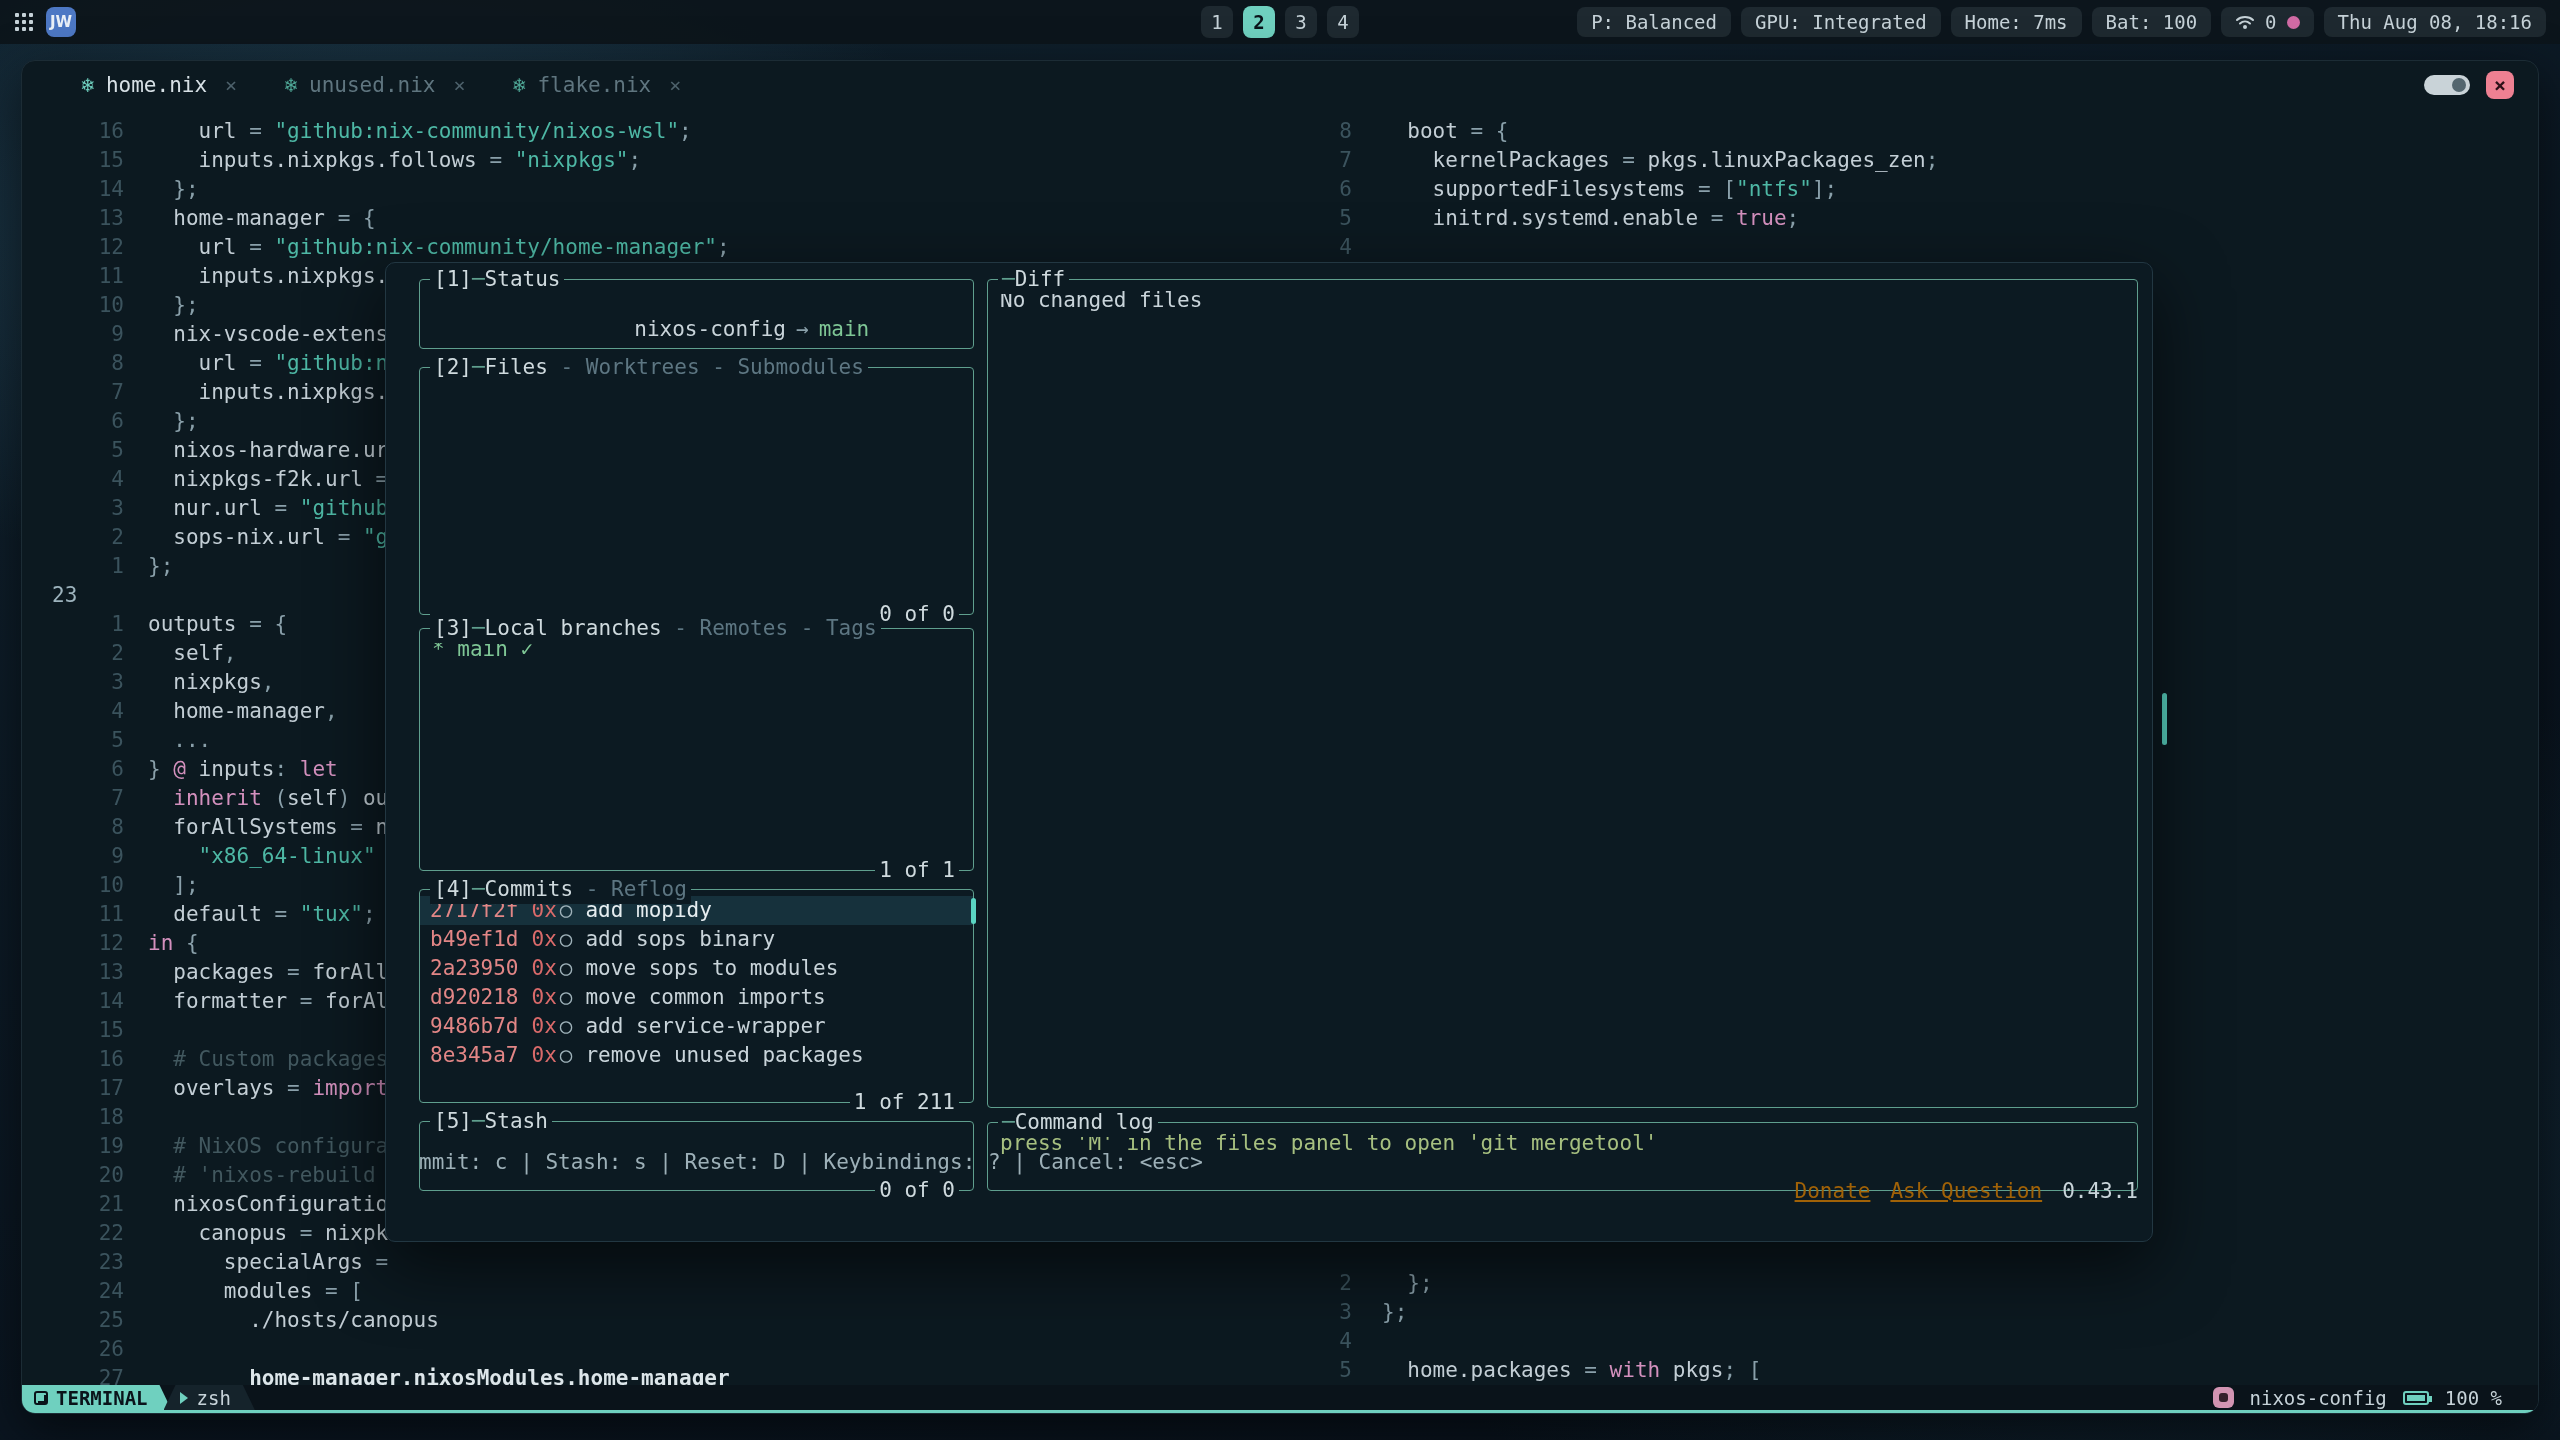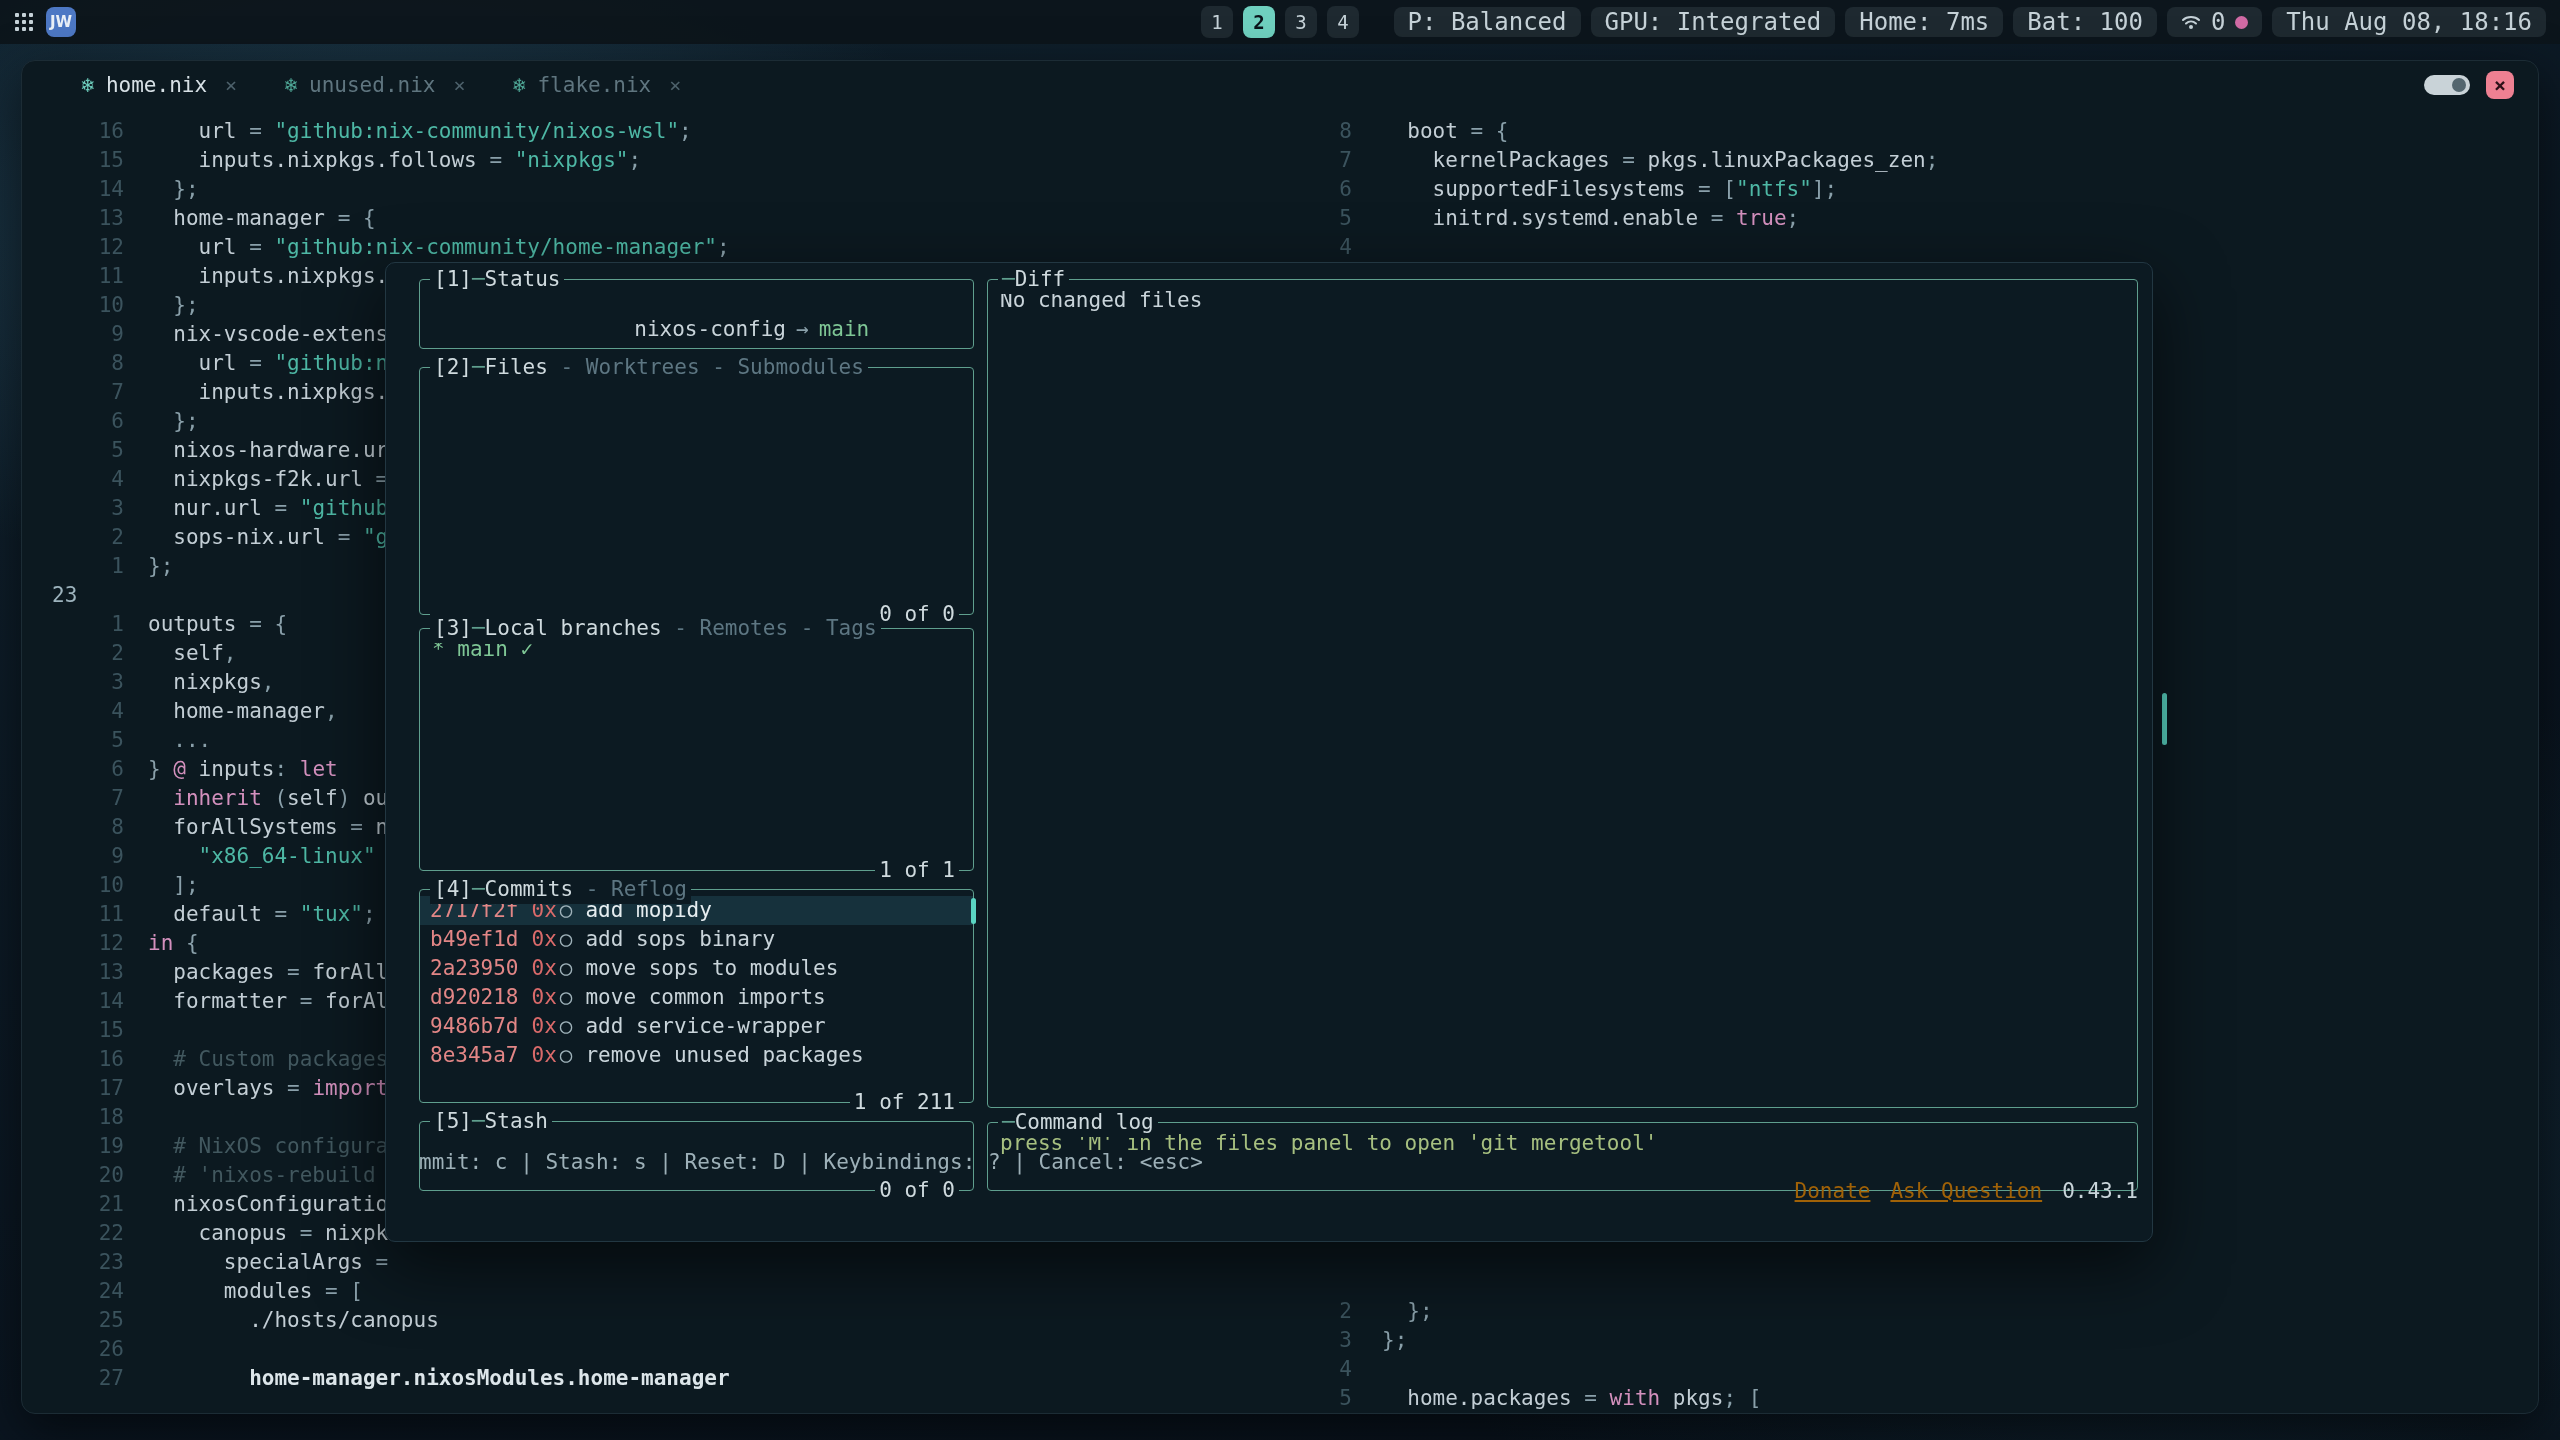--- a/index.html
+++ b/index.html
@@ -20,21 +20,21 @@
   .logo-badge{width:30px;height:30px;border-radius:8px;background:#4d78c4;color:#eaf0f7;
     font-weight:bold;font-size:15px;display:flex;align-items:center;justify-content:center;
     font-family:"DejaVu Sans",sans-serif}
   .ws{position:absolute;left:50%;top:6px;transform:translateX(-50%);display:flex;gap:10px}
   .ws-btn{width:32px;height:32px;border-radius:8px;background:#1e2930;color:#c6d2d8;
     display:flex;align-items:center;justify-content:center;font-size:19px}
   .ws-btn.active{background:#6fd0bf;color:#0a131a;font-weight:bold}
   .tb-right{display:flex;align-items:center;gap:10px;margin-left:auto}
   .pills{display:flex;gap:10px}
   .pill{height:30px;border-radius:8px;background:#1e2930;display:flex;align-items:center;
-    padding:0 14px;color:#c6d2d8;font-size:24px;white-space:pre;gap:10px}
+    padding:0 14px;color:#c6d2d8;font-size:19px;white-space:pre;gap:10px}
   .rec-dot{width:13px;height:13px;border-radius:50%;background:#d16ba5;display:inline-block}
   
   .window{position:absolute;left:21px;right:21px;top:60px;bottom:26px;background:#0c1920;
     border:1px solid #1c2c35;border-radius:14px;box-shadow:0 16px 50px rgba(0,0,0,.55);
     display:flex;flex-direction:column;overflow:hidden}
   .tabbar{height:48px;flex:none;display:flex;align-items:center;padding:0 24px 0 58px;gap:46px}
   .tabs{display:flex;gap:46px}
   .tab{display:flex;align-items:center;gap:10px;font-size:21px;color:#5f757f;cursor:default}
   .tab.active{color:#d7e0e5}
   .tab .nix{color:#4fa897;font-size:19px;font-family:"DejaVu Sans",sans-serif}
@@ -325,15 +325,31 @@
 
         <div class="lg-keybar">
           <span>mmit: c | Stash: s | Reset: D | Keybindings: ? | Cancel: &lt;esc&gt;</span>
           <span class="lg-links">
             <span class="lg-link">Donate</span><span class="lg-link">Ask Question</span><span class="lg-version">0.43.1</span>
           </span>
         </div>
       </div>
     </div>
 
+    <div class="statusbar">
+      <div class="badge-mode">
+        <span class="mode-icon"></span>
+        <span>TERMINAL</span>
+      </div>
+      <div class="badge-shell">
+        <span class="shell-icon"></span>
+        <span>zsh</span>
+      </div>
+      <div class="sb-right">
+        <span class="session-icon"></span>
+        <span>nixos-config</span>
+        <span class="battery-icon"></span>
+        <span>100 %</span>
+      </div>
+    </div>
 
   </div>
 </div>
 
 </body></html>

